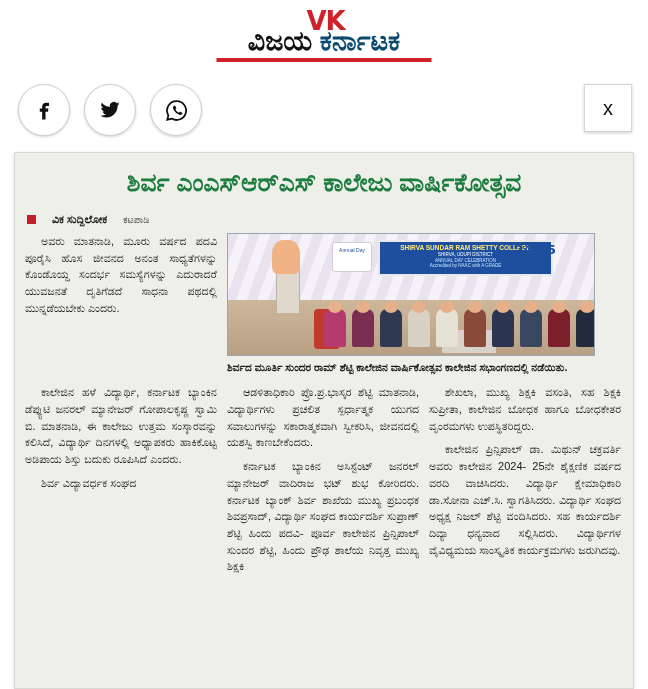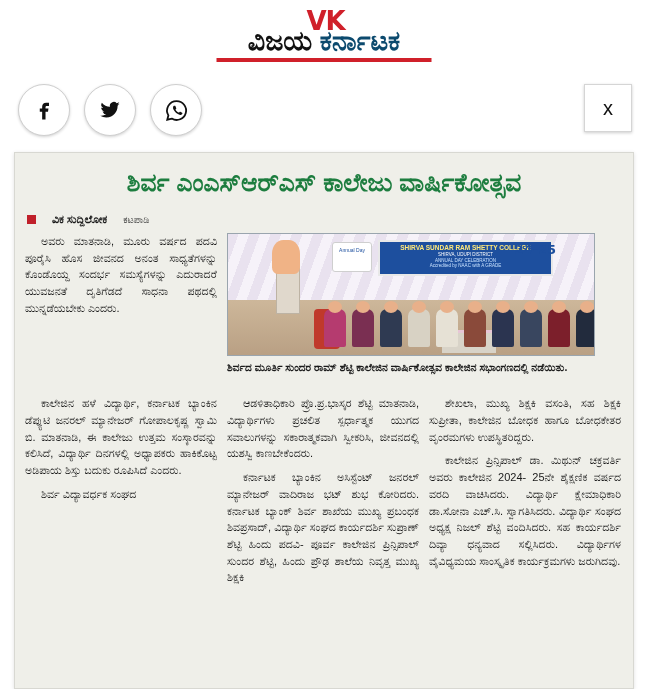--- a/index.html
+++ b/index.html
@@ -285,21 +285,21 @@
     font-size: 10.5px;
     line-height: 1.45;
     font-weight: bold;
     color: #1a1a1a;
     margin-top: 4px;
     text-align: justify;
   }
   .photo-cols {
     display: flex;
     gap: 10px;
-    margin-top: 20px;
+    margin-top: 9px;
   }
 </style>
 </head>
 <body>
 
 <div class="masthead">
   <div class="logo-wrap">
     <div class="logo-vk">VK</div>
     <div class="logo-kn">
       <span>ವಿಜಯ</span>

